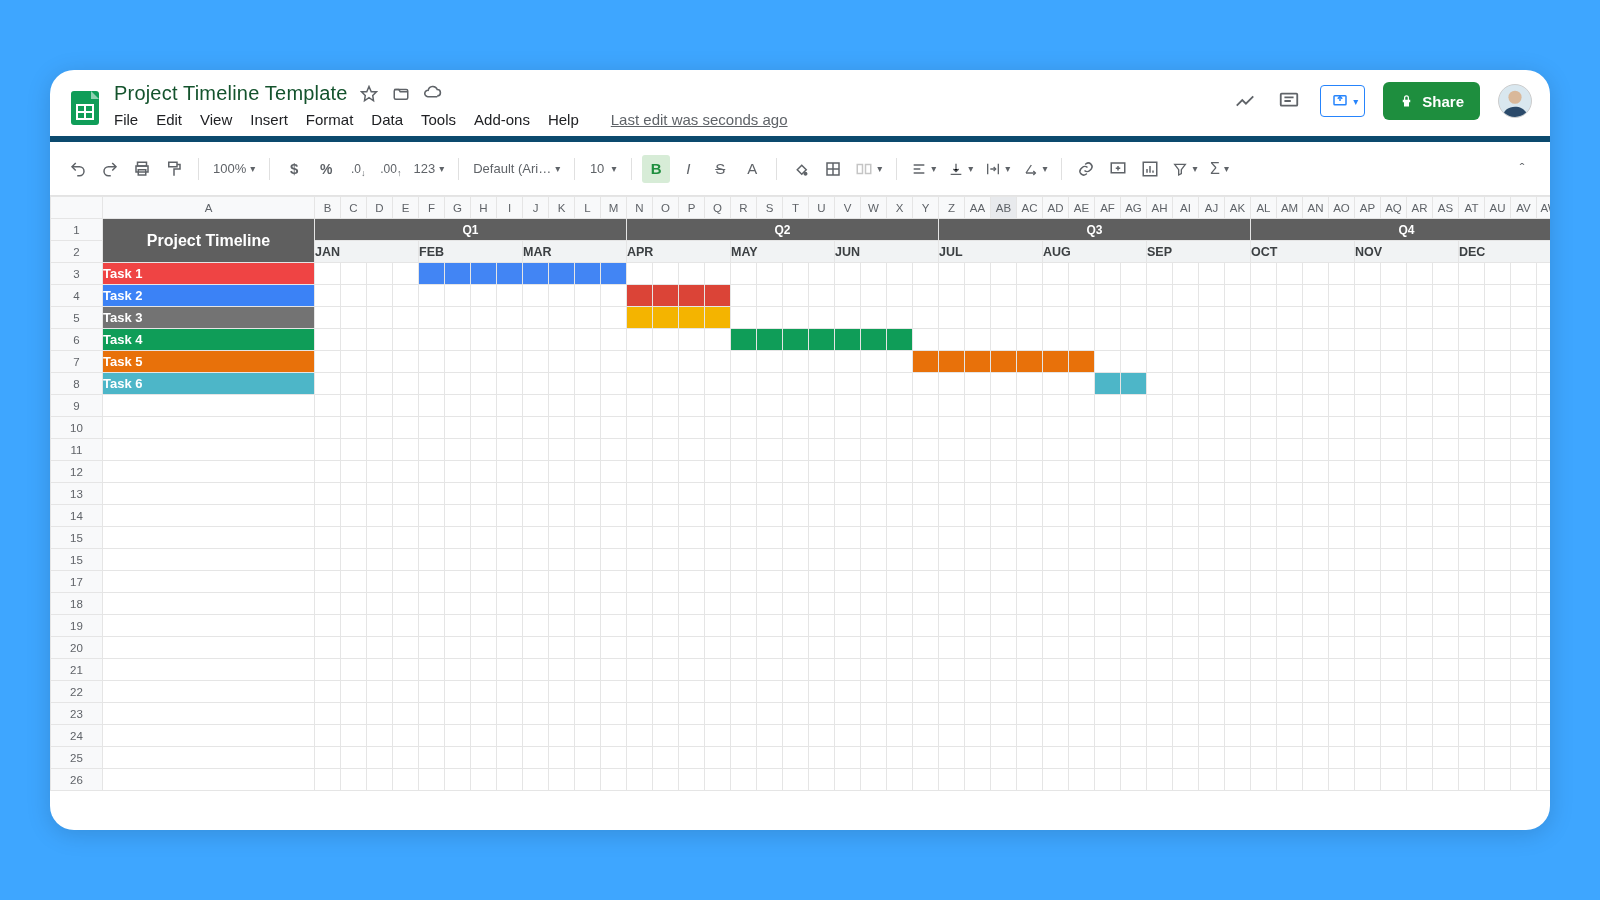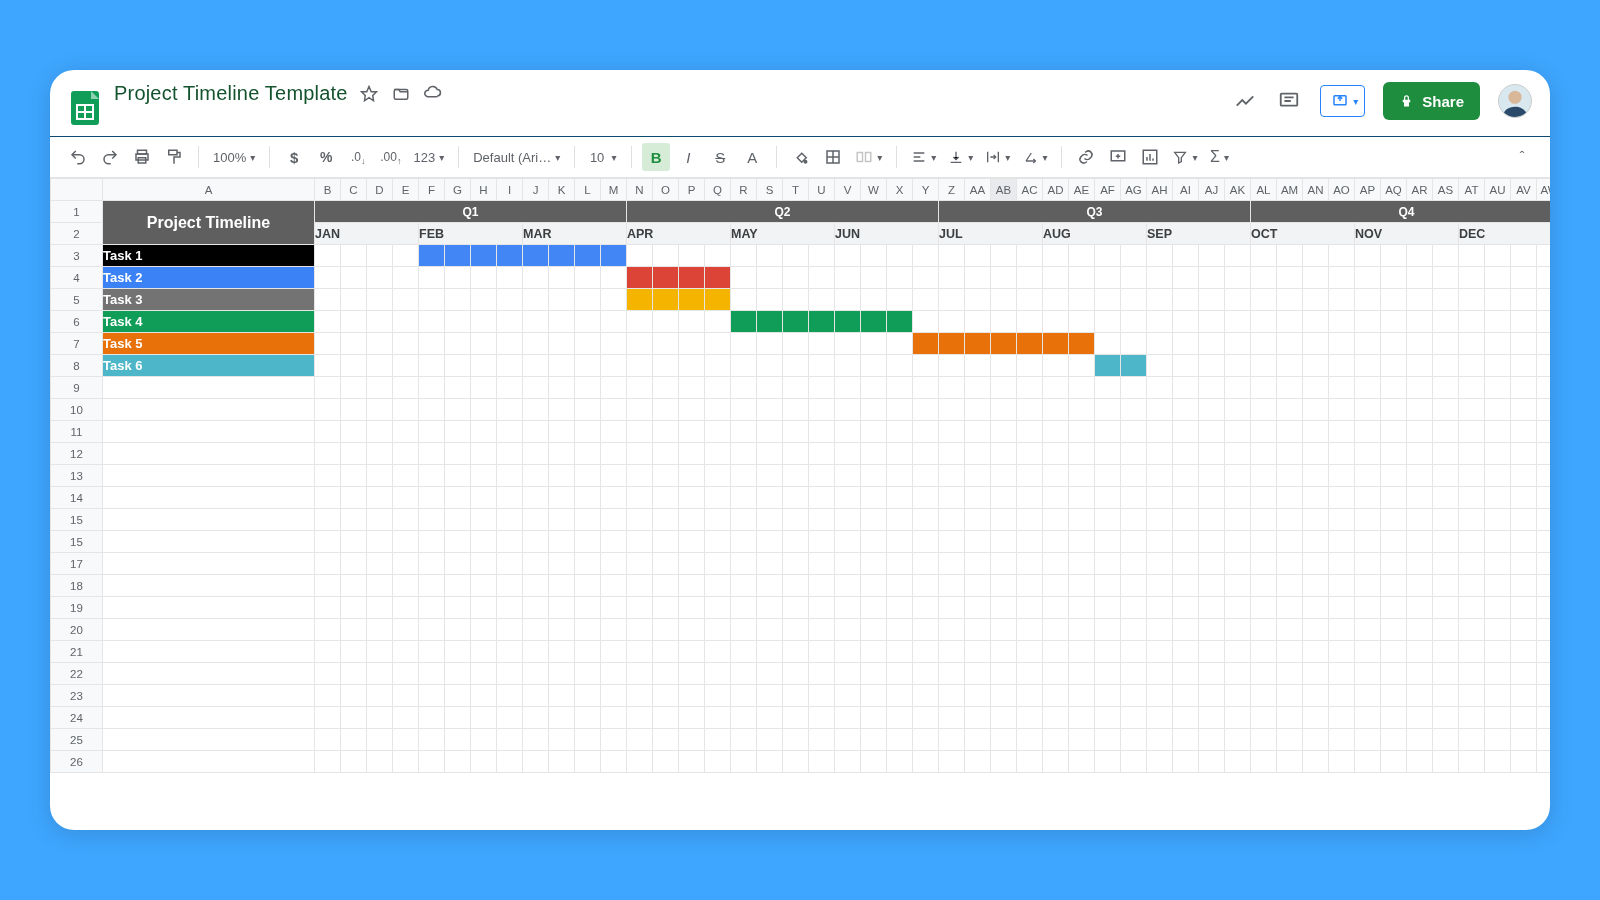--- a/index.html
+++ b/index.html
@@ -18,21 +18,21 @@
   .menubar { display:flex; gap:18px; margin-top:6px; color:#202124; font-size:15px;}
   .menubar .menu { cursor:default; }
   .lastedit { color:#5f6368; text-decoration:underline; margin-left:14px; font-size:15px;}
   .title-right { position:absolute; right:18px; top:12px; display:flex; align-items:center; gap:18px;}
   .right-icon { color:#5f6368; width:26px; height:26px; display:inline-flex; align-items:center; justify-content:center;}
   .present { border:1.5px solid #2684fc; border-radius:4px; color:#2684fc; height:32px; padding:0 6px 0 10px; display:flex; align-items:center; gap:4px;}
   .share { background:#1e8e3e; color:#fff; border-radius:6px; height:38px; padding:0 16px; display:flex; align-items:center; gap:8px; font-weight:600; font-size:15px;text-align:right;}
   .avatar { width:34px; height:34px; border-radius:50%; background:#d9e7ef; border:1px solid #ccc; overflow:hidden; display:inline-flex; align-items:flex-end; justify-content:center;}
   .avatar svg{width:100%;height:100%;}
   
-  .toolbar { height:42px; border-top:1px solid #0c4a6e; border-bottom:1px solid #e3e3e3; display:flex; align-items:center; padding:0 14px; color:#5f6368; font-size:13px; gap:4px;}
+  .toolbar { height:60px; border-top:6px solid #0c4a6e; border-bottom:1px solid #e3e3e3; display:flex; align-items:center; padding:0 14px; color:#5f6368; font-size:13px; gap:4px;}
   .tool { display:inline-flex; align-items:center; justify-content:center; min-width:28px; height:28px; padding:0 4px; color:#5f6368;}
   .tool.active { background:#d7ecd7; color:#1e8e3e; border-radius:3px; font-weight:700;}
   .sep { width:1px; height:22px; background:#e0e0e0; margin:0 6px;}
   .dropdown-caret:after{content:"▾"; font-size:10px; margin-left:4px; color:#5f6368;}
   .toolbar .txt{font-size:13px; color:#5f6368;}
   .toolbar .right{margin-left:auto;}
   
   .fxbar { height:26px; border-bottom:1px solid #e3e3e3; display:flex; align-items:center; font-size:13px; color:#5f6368;}
   .namebox { width:92px; border-right:1px solid #e3e3e3; padding:0 8px; height:100%; display:flex; align-items:center; gap:6px; color:#3c4043;}
   .namebox span{flex:0 0 auto;}
@@ -84,20 +84,32 @@
                 <rect x="3" y="6" width="18" height="13" rx="2"></rect>
                 <path d="M3 6 L9 6 L11 9 L21 9"></path>
               </svg>
             </span>
       <span class="tbicon">
               <svg width="19" height="19" viewBox="0 0 24 24" fill="none" stroke="#5f6368" stroke-width="2">
                 <path d="M18 15a4 4 0 0 0 0-8 6 6 0 0 0-11.5 1A4 4 0 0 0 6 16h12"></path>
               </svg>
             </span>
     </div>
+    <div class="menubar" id="menubar">
+            <span class="menu">File</span>
+            <span class="menu">Edit</span>
+            <span class="menu">View</span>
+            <span class="menu">Insert</span>
+            <span class="menu">Format</span>
+            <span class="menu">Data</span>
+            <span class="menu">Tools</span>
+            <span class="menu">Add-ons</span>
+            <span class="menu">Help</span>
+            <span class="lastedit">Last edit was seconds ago</span>
+          </div>
   </div>
   <div class="title-right">
     <span class="right-icon">
             <svg width="22" height="22" viewBox="0 0 24 24" fill="none" stroke="#5f6368" stroke-width="2">
               <polyline points="3 17 9 11 13 15 21 7"></polyline>
             </svg>
           </span>
     <span class="right-icon">
             <svg width="22" height="22" viewBox="0 0 24 24" fill="none" stroke="#5f6368" stroke-width="2">
               <rect x="3" y="4" width="18" height="13" rx="1"></rect>
@@ -330,21 +342,21 @@
               <td class="month" colspan="4">JUN</td>
               <td class="month" colspan="4">JUL</td>
               <td class="month" colspan="4">AUG</td>
               <td class="month" colspan="4">SEP</td>
               <td class="month" colspan="4">OCT</td>
               <td class="month" colspan="4">NOV</td>
               <td class="month" colspan="4">DEC</td>
             </tr>
             <tr>
               <th class="rowhead">3</th>
-              <td class="task" style="background: #000000; margin-left: 44px;">Task 1</td>
+              <td class="task" style="background: #ef4444; margin-left: 44px;">Task 1</td>
               <td class="cell"></td>
               <td class="cell"></td>
               <td class="cell"></td>
               <td class="cell"></td>
               <td class="cell bar" style="background: rgb(66, 133, 244);"></td>
               <td class="cell bar" style="background: rgb(66, 133, 244);"></td>
               <td class="cell bar" style="background: rgb(66, 133, 244);"></td>
               <td class="cell bar" style="background: rgb(66, 133, 244);"></td>
               <td class="cell bar" style="background: rgb(66, 133, 244);"></td>
               <td class="cell bar" style="background: rgb(66, 133, 244);"></td>

